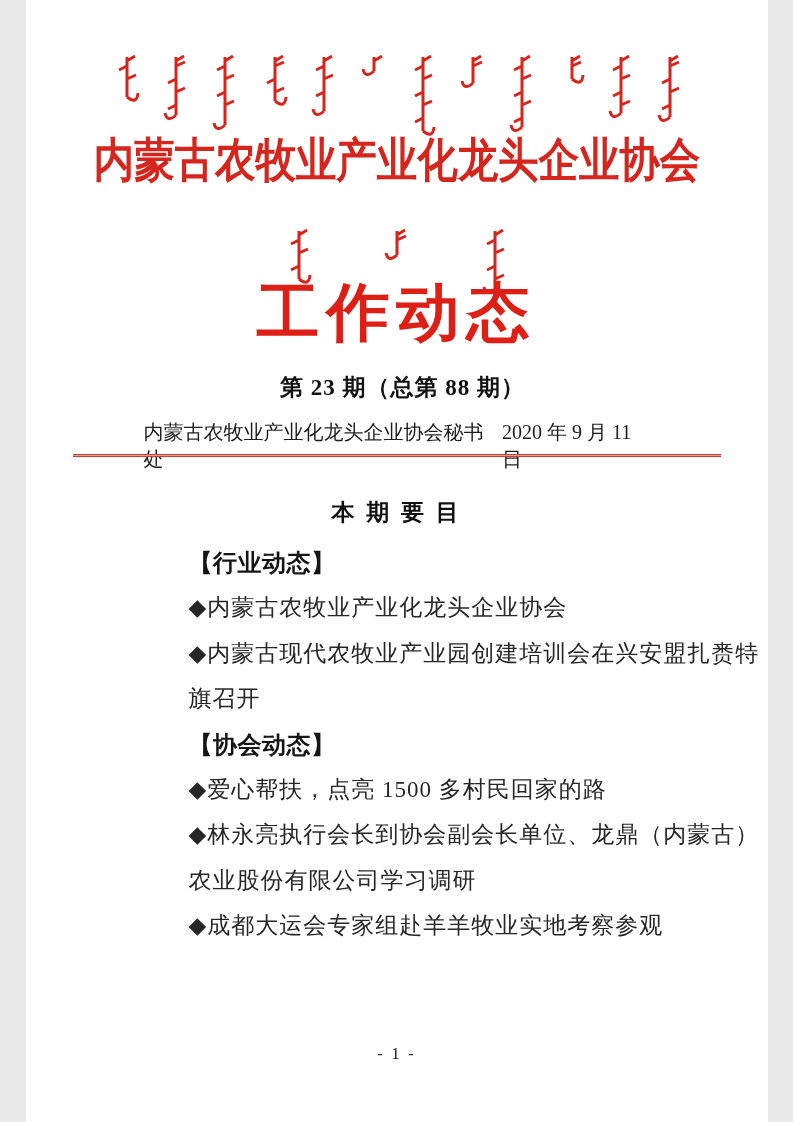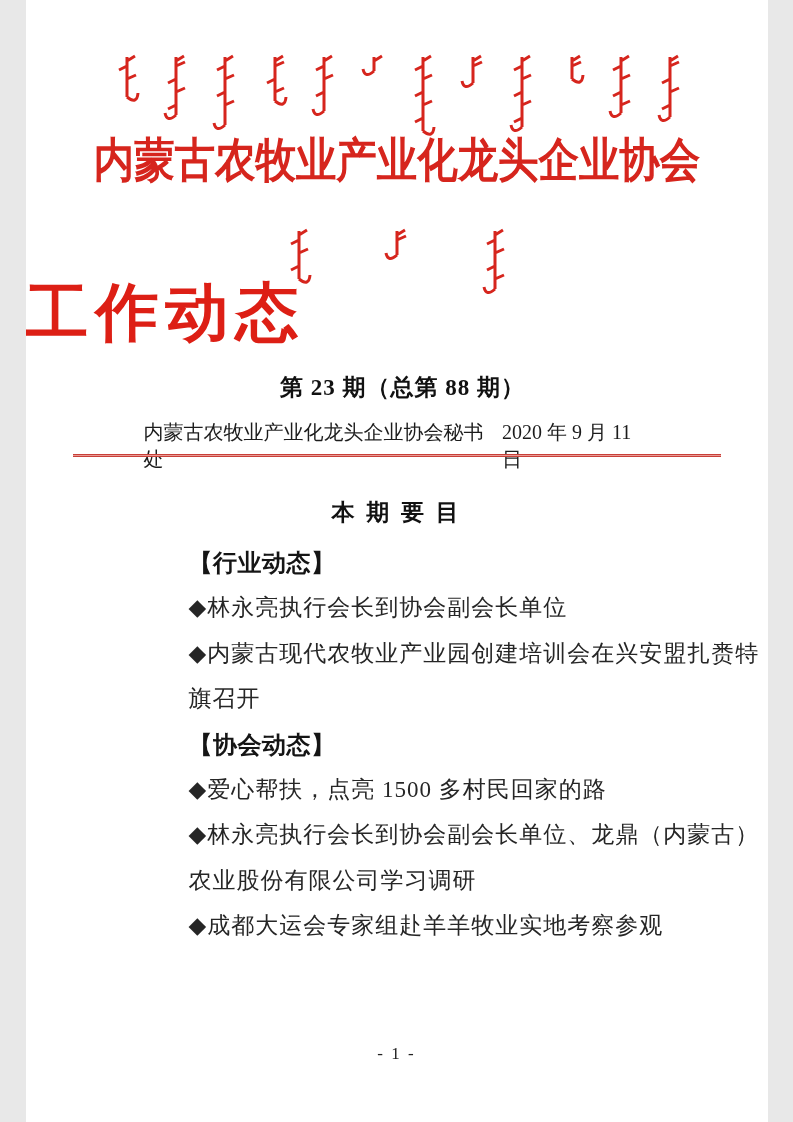--- a/index.html
+++ b/index.html
@@ -37,21 +37,21 @@
     color:var(--brand-red,#d6251d);
     white-space:nowrap;
     transform:scaleX(0.86);
     transform-origin:center;
     letter-spacing:0px;
     line-height:1.3;
   }
   
   .masthead{
     position:absolute;top:282px;left:0;right:0;
-    text-align:left;
+    text-align:center;
     font-size:63px;
     font-weight:bold;
     color:var(--masthead-red,#dd1f15);
     letter-spacing:7px;
     line-height:1;
   }
   
   .issue-line{
     position:absolute;top:372px;left:0;right:0;
     text-align:center;
@@ -181,21 +181,21 @@
     <span>内蒙古农牧业产业化龙头企业协会秘书处</span>
     <span>2020 年 9 月 11 日</span>
   </div>
 
   <div class="red-rule"></div>
 
   <div class="contents-title">本 期 要 目</div>
 
   <div class="contents-list">
       <div class="toc-heading">【行业动态】</div>
-      <div class="toc-item">◆林永亮执行会长到协会副会长单位</div>
+      <div class="toc-item">◆内蒙古农牧业产业化龙头企业协会</div>
       <div class="toc-item">◆内蒙古现代农牧业产业园创建培训会在兴安盟扎赉特旗召开</div>
       <div class="toc-heading">【协会动态】</div>
       <div class="toc-item">◆爱心帮扶，点亮 1500 多村民回家的路</div>
       <div class="toc-item">◆林永亮执行会长到协会副会长单位、龙鼎（内蒙古）农业股份有限公司学习调研</div>
       <div class="toc-item">◆成都大运会专家组赴羊羊牧业实地考察参观</div>
     </div>
 
   <div class="page-footer">- 1 -</div>
 
 </div>

